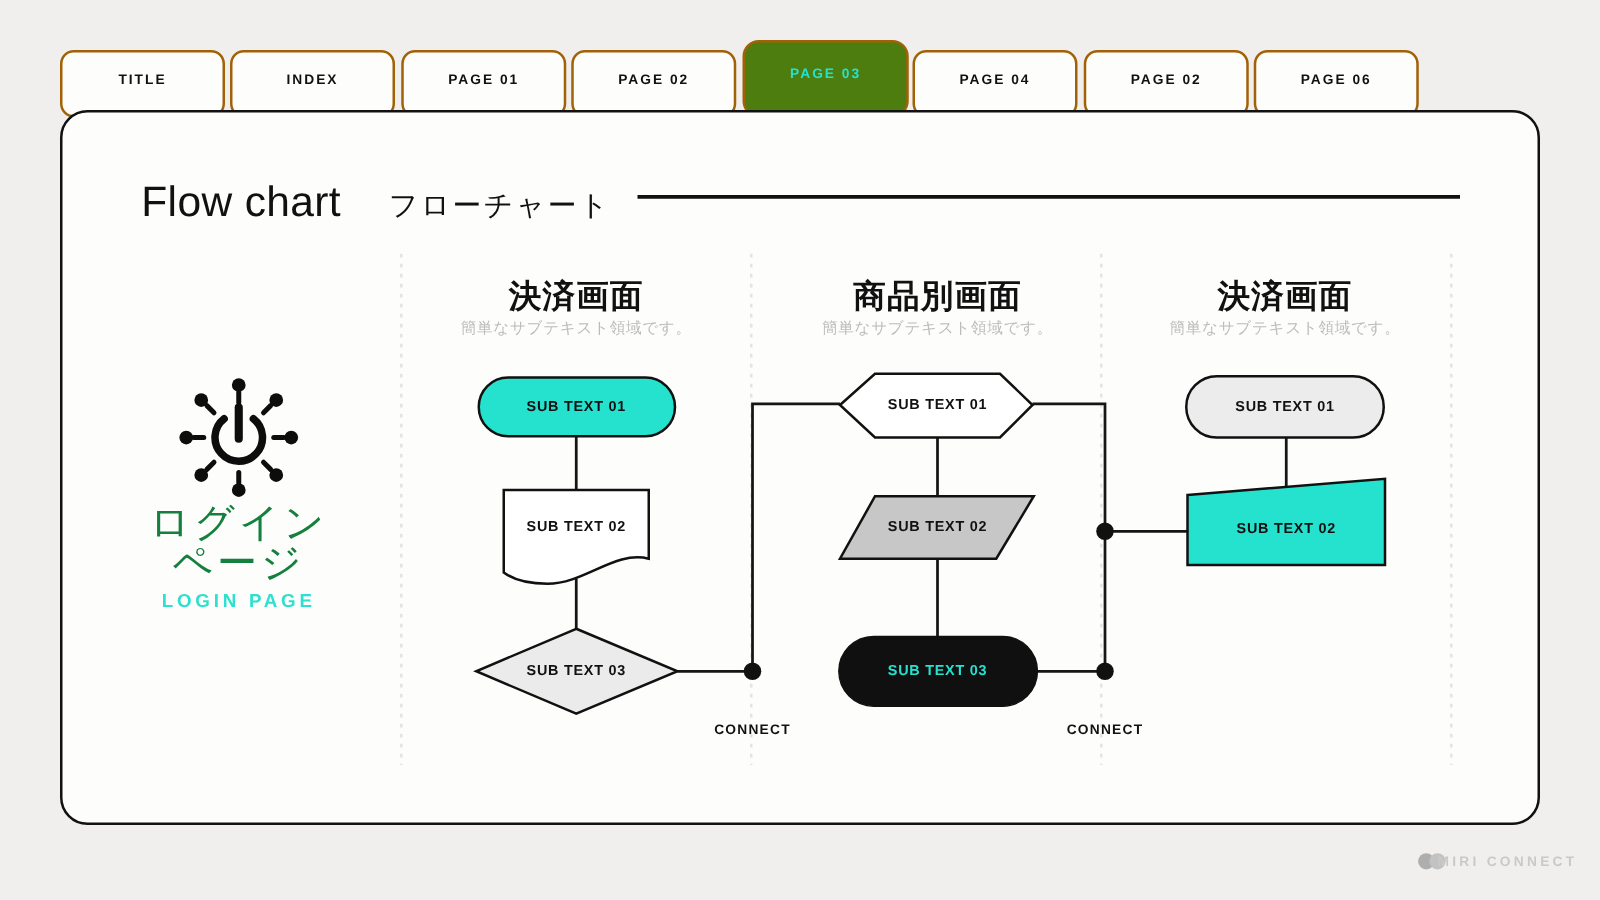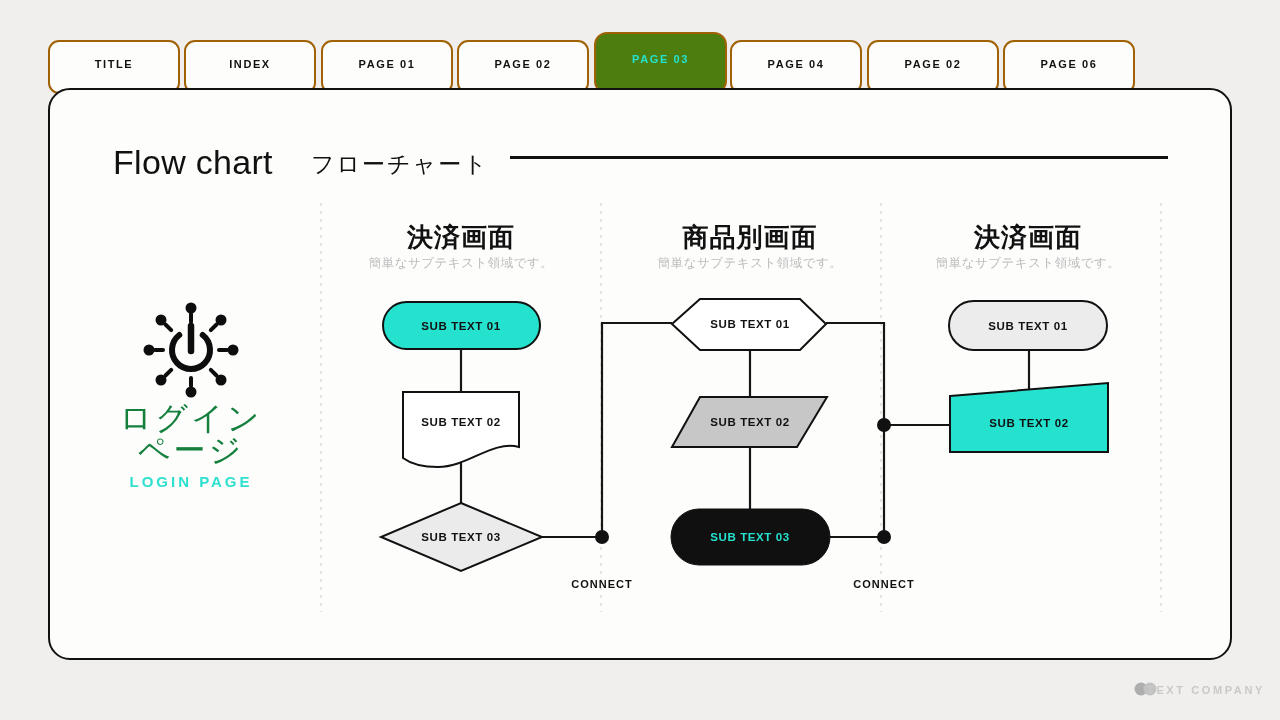--- a/index.html
+++ b/index.html
@@ -154,13 +154,13 @@
 <div class="ctr txt node-label" style="left:461px;top:537px">SUB TEXT 03</div>
 <div class="ctr txt node-label" style="left:750px;top:324px">SUB TEXT 01</div>
 <div class="ctr txt node-label" style="left:750px;top:422px">SUB TEXT 02</div>
 <div class="ctr txt node-label teal" style="left:750px;top:537px">SUB TEXT 03</div>
 <div class="ctr txt node-label" style="left:1028px;top:326px">SUB TEXT 01</div>
 <div class="ctr txt node-label" style="left:1029px;top:423px">SUB TEXT 02</div>
 
 <div class="ctr txt connect-label" style="left:602px;top:552px">CONNECT</div>
 <div class="ctr txt connect-label" style="left:884px;top:552px">CONNECT</div>
 
-<div class="ctr txt brand" style="left:1206px;top:690px">TEXT COMPANY</div>
+<div class="ctr txt brand" style="left:1206px;top:690px">MIRI CONNECT</div>
 
 </body></html>

